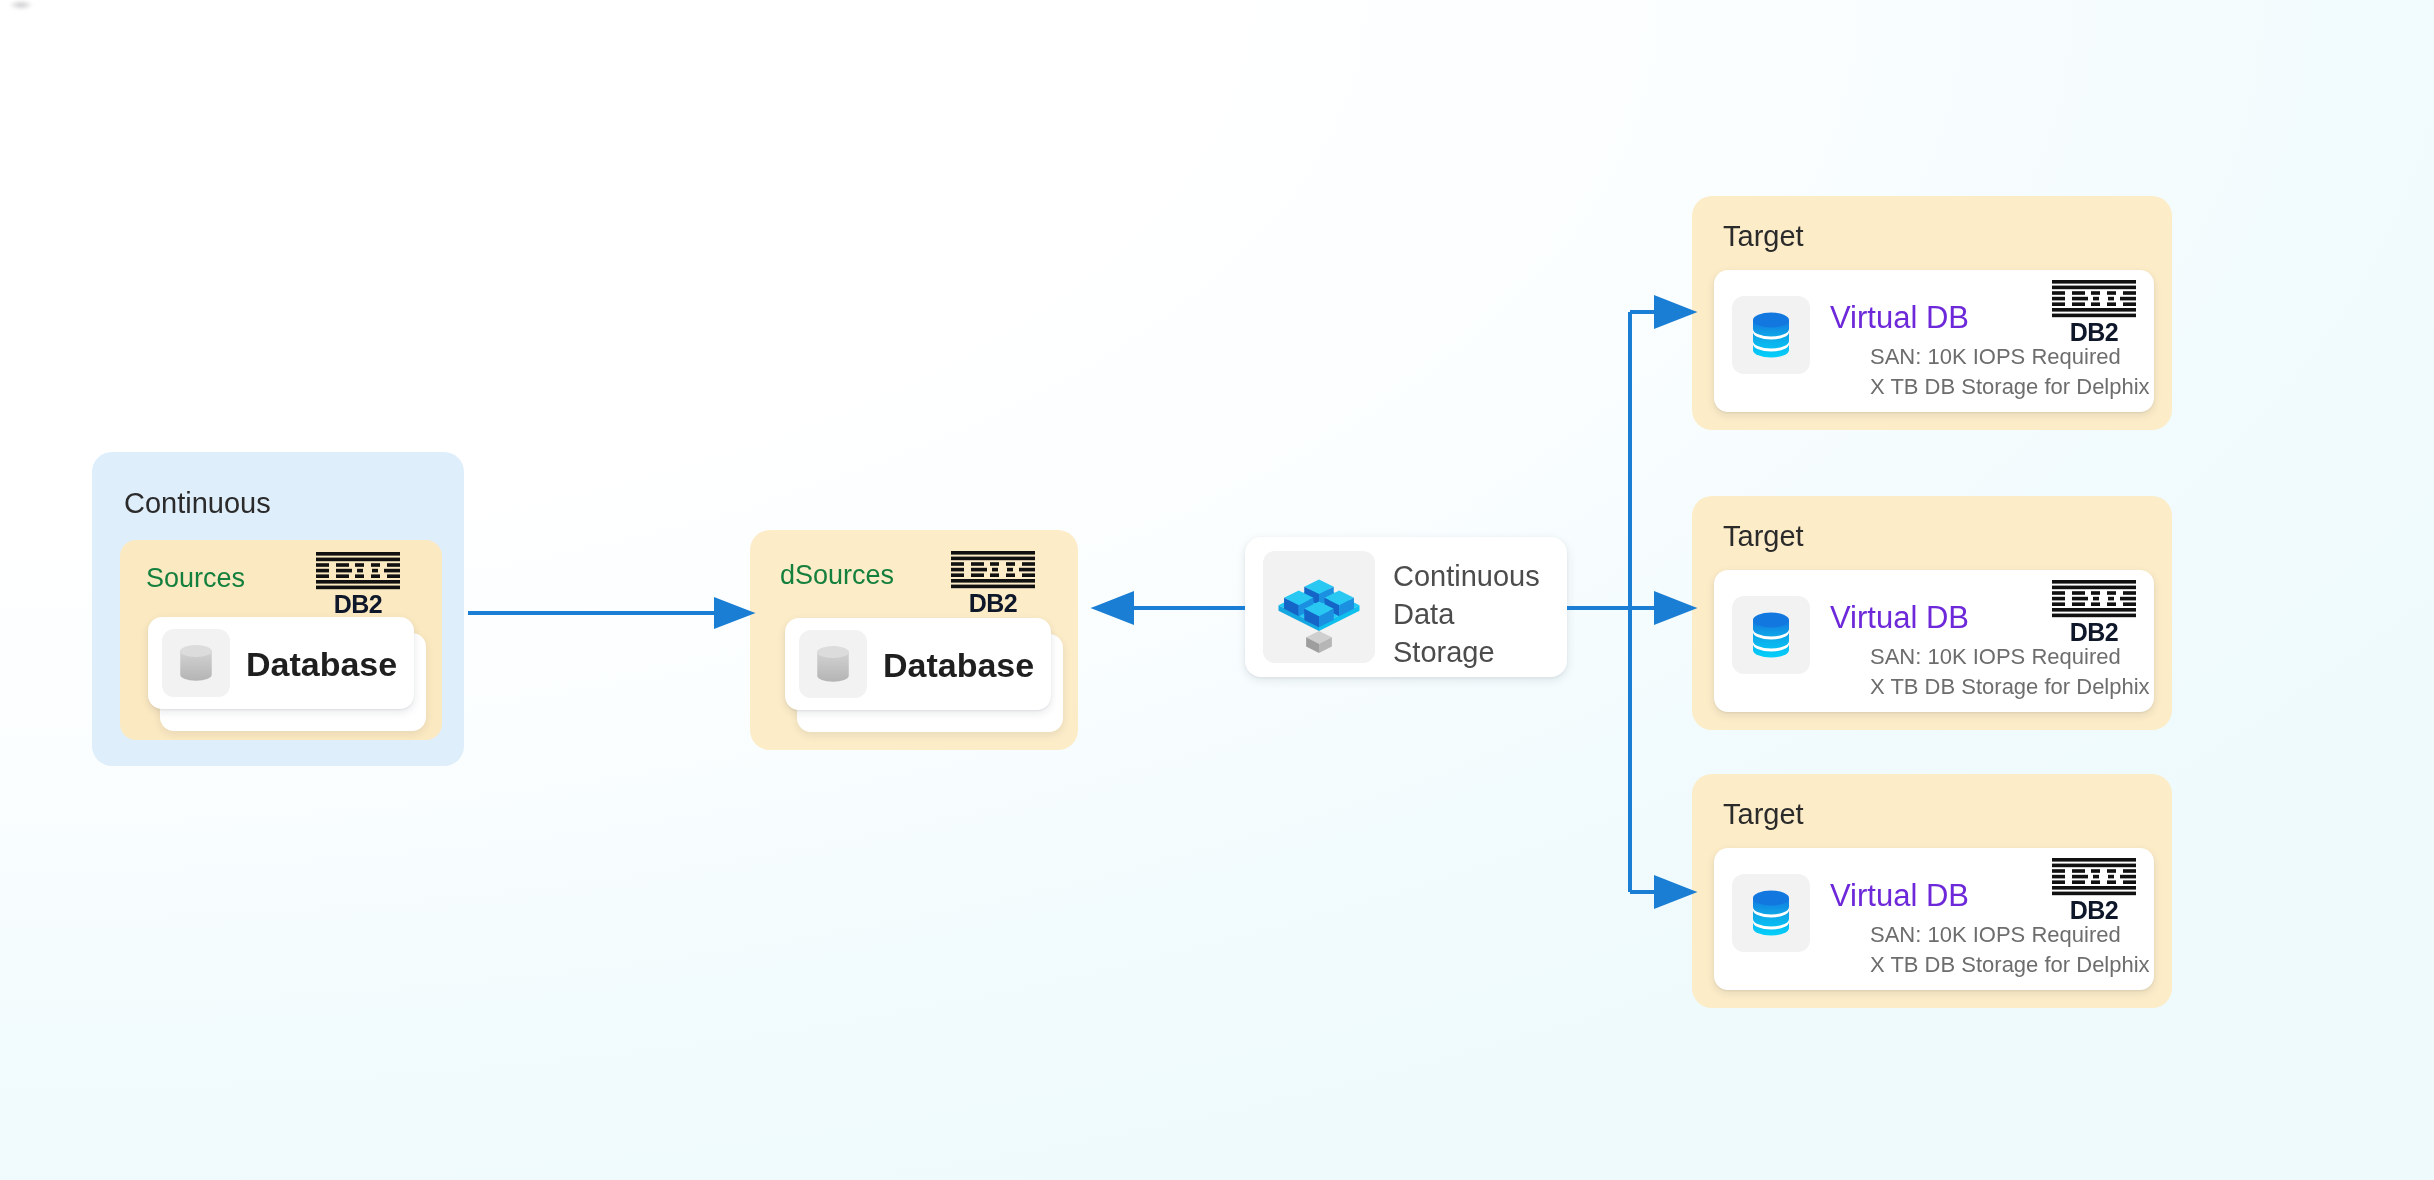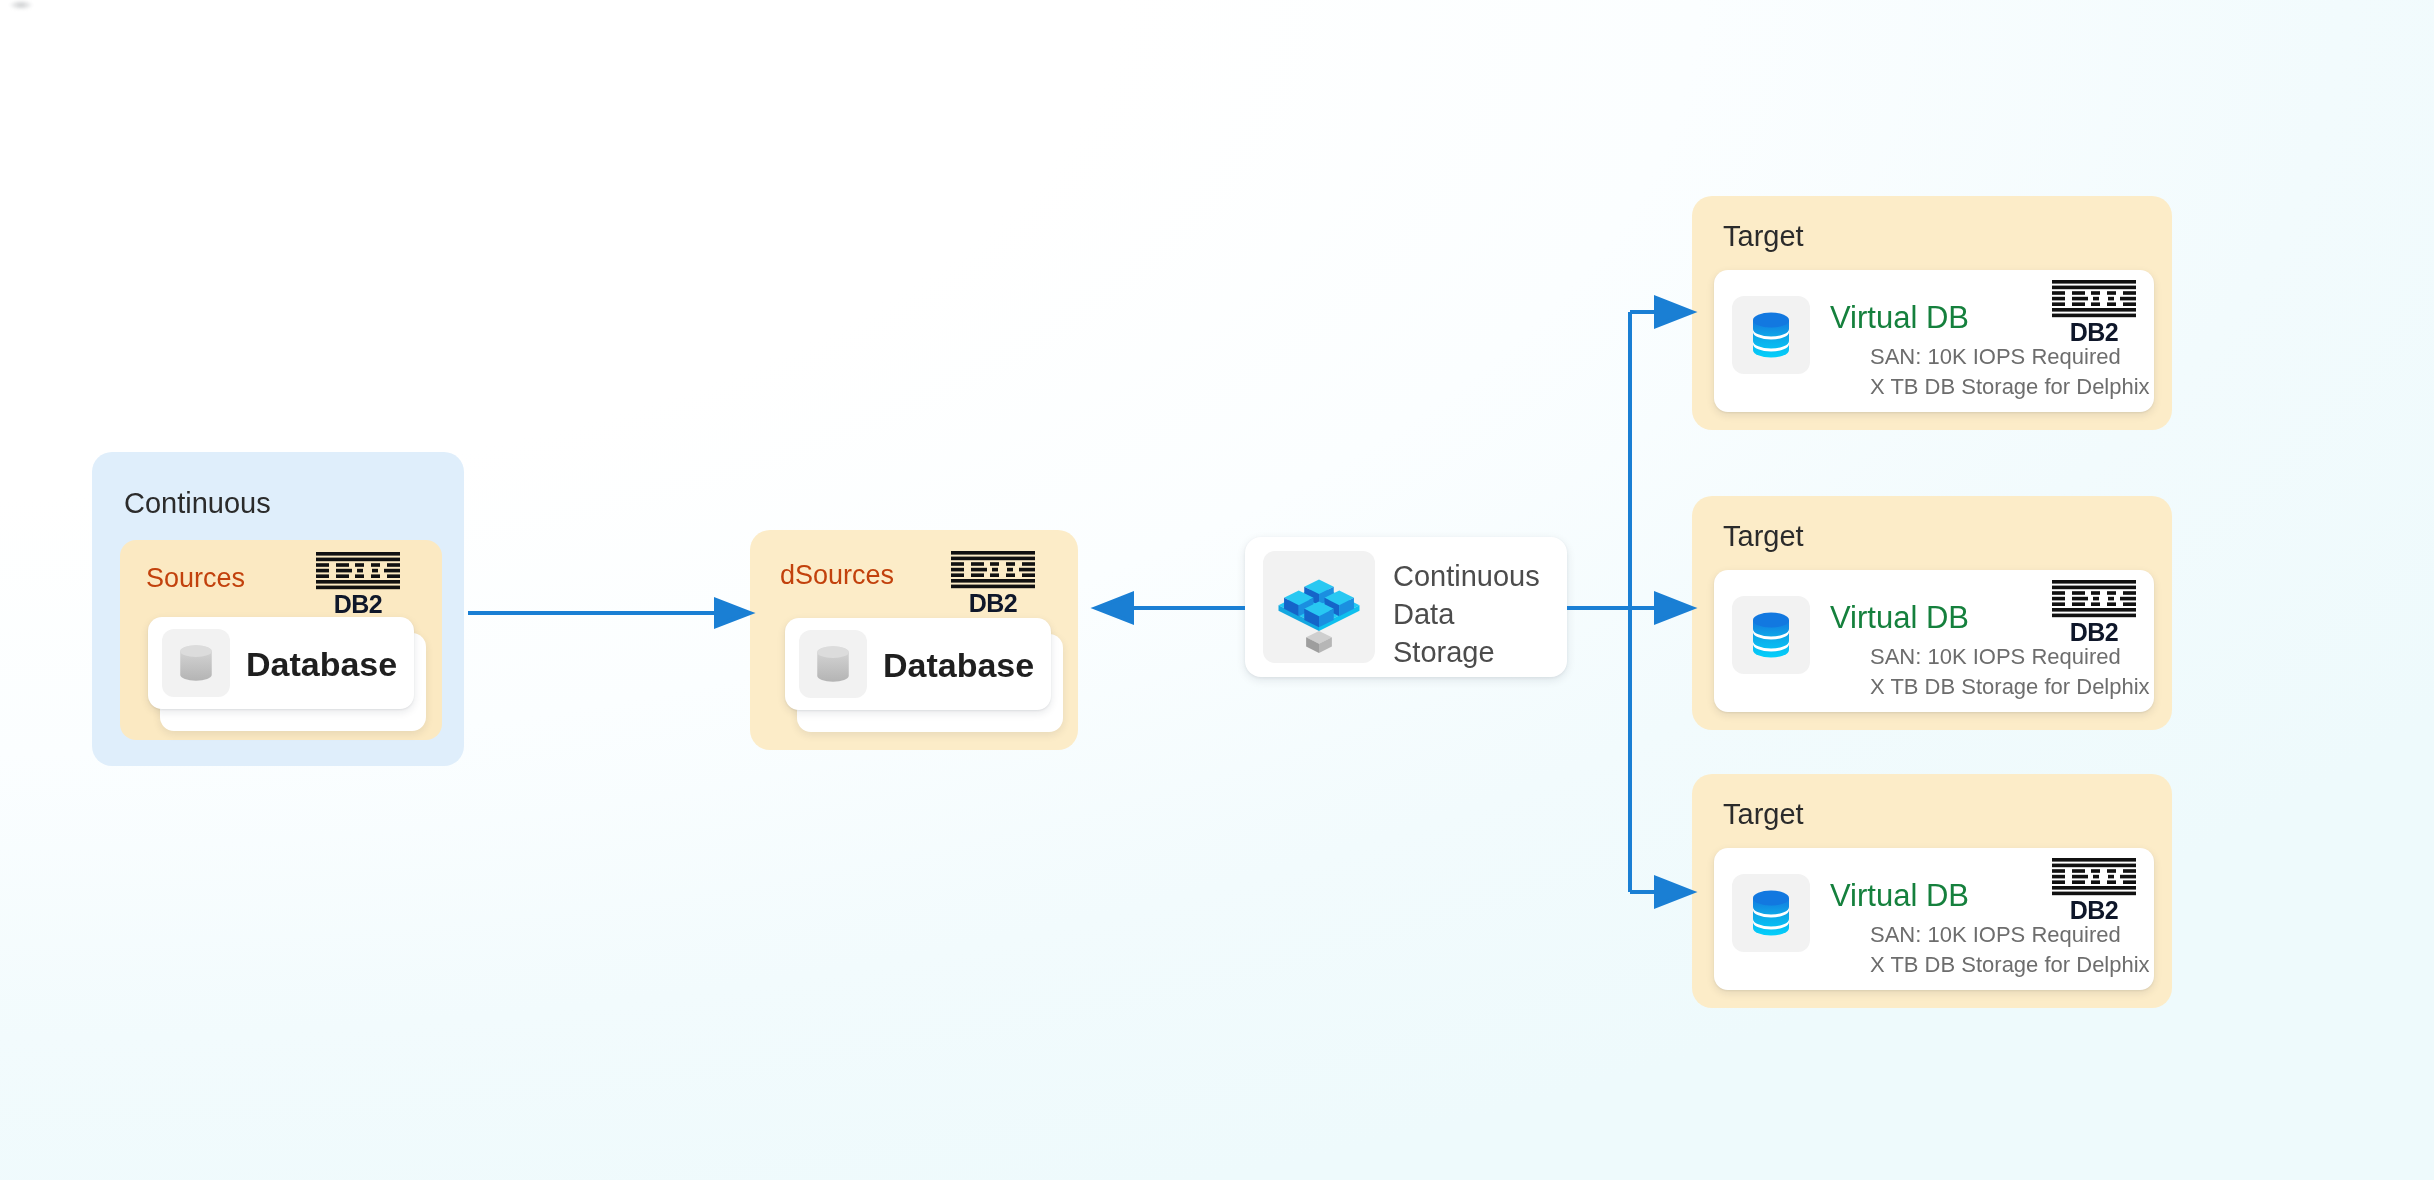--- a/index.html
+++ b/index.html
@@ -40,21 +40,21 @@
   }
 
   
   .panel-amber {
     position: absolute;
     background: #fbe9c2;
     border-radius: 16px;
   }
   .panel-label {
     position: absolute;
-    color: #c2410c;
+    color: #15803d;
     font-size: 27px;
     line-height: 1;
     white-space: nowrap;
   }
 
   
   .ibm-logo { position: absolute; width: 84px; }
   .ibm-mark {
     width: 84px; height: 38px;
     display: block;
@@ -99,21 +99,21 @@
     color: #1f1f1f;
     font-size: 34px;
     line-height: 1;
     white-space: nowrap;
     font-weight: bold;
   }
 
   
   .vdb-title {
     position: absolute;
-    color: #15803d;
+    color: #6d28d9;
     font-size: 31px;
     line-height: 1;
     white-space: nowrap;
   }
   .vdb-sub {
     position: absolute;
     color: #6d6d6d;
     font-size: 22px;
     line-height: 30px;
     white-space: nowrap;

